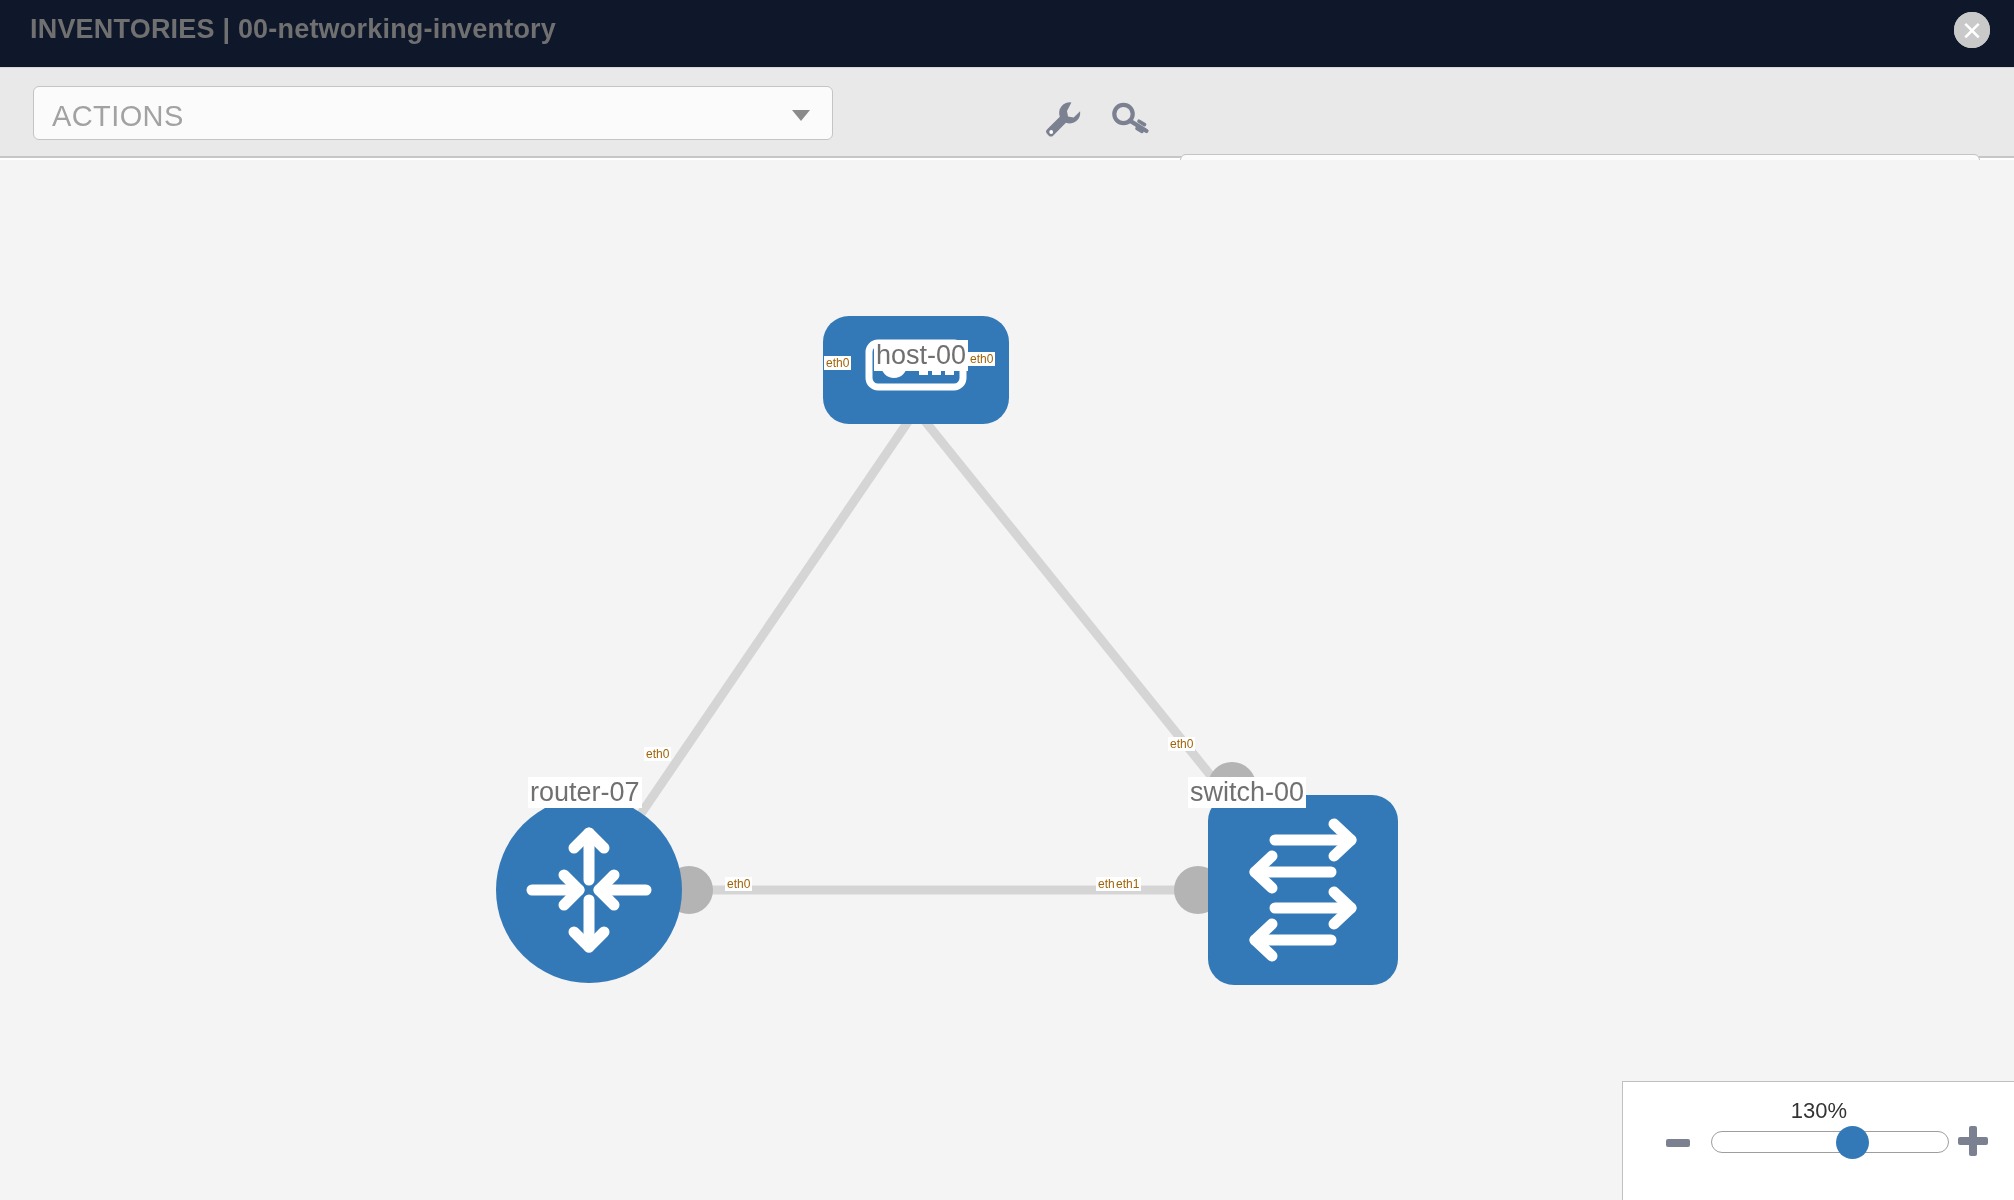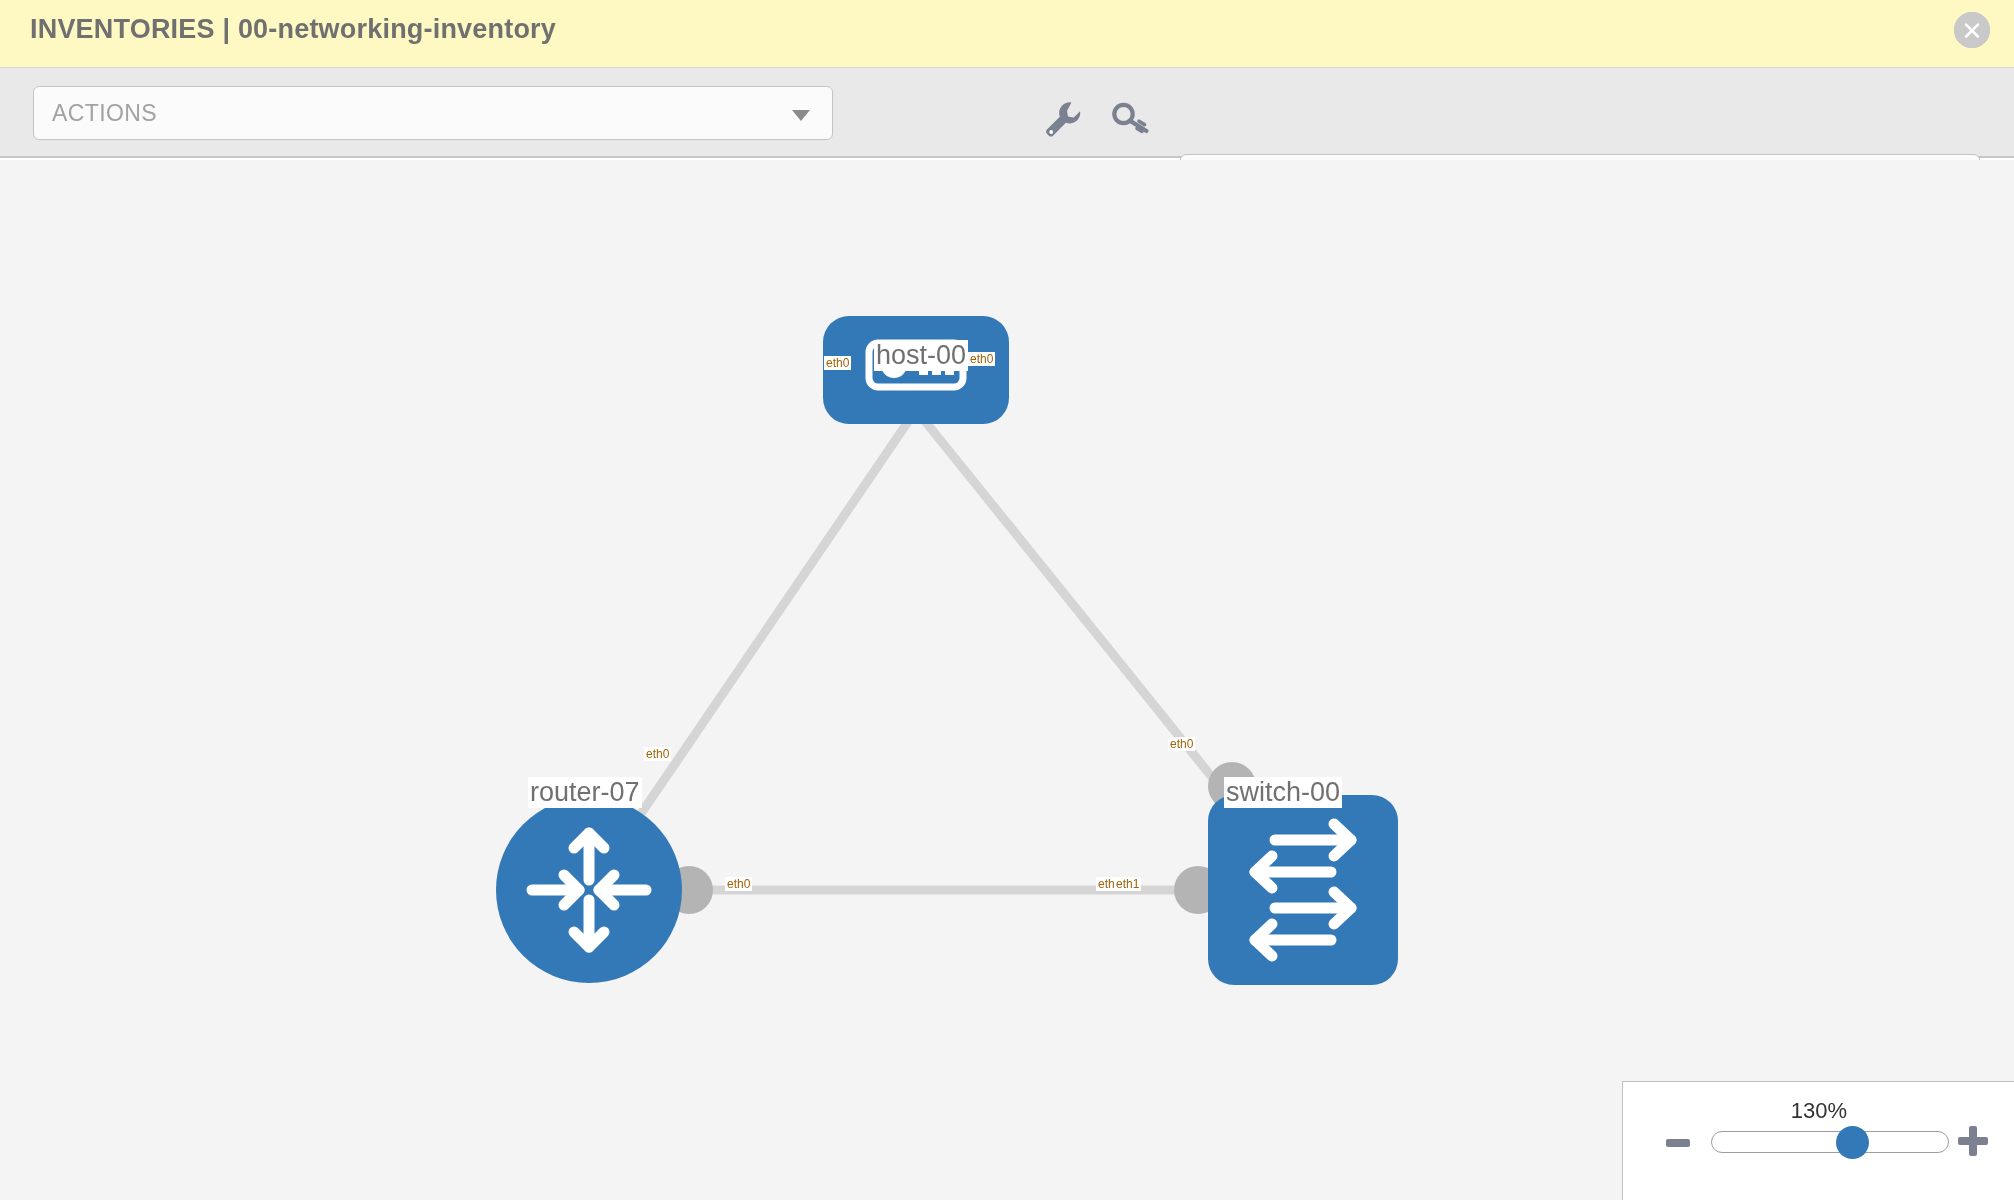--- a/index.html
+++ b/index.html
@@ -9,21 +9,21 @@
     overflow: hidden;
     font-family: "Liberation Sans", sans-serif;
     background: #ffffff;
   }
 
   
   .header {
     position: absolute;
     left: 0; top: 0;
     width: 2014px; height: 68px;
-    background: #fef9c3;
+    background: #0f172a;
     border-bottom: 1px solid #d7d7d7;
   }
   .header-title {
     position: absolute;
     left: 30px; top: 14px;
     font-size: 27px;
     font-weight: bold;
     color: #707070;
     letter-spacing: 0.2px;
     white-space: nowrap;
@@ -51,21 +51,21 @@
     left: 33px; top: 18px;
     width: 800px; height: 54px;
     background: #fbfbfb;
     border: 1px solid #c4c4c4;
     border-radius: 6px;
     cursor: pointer;
   }
   .actions-label {
     position: absolute;
     left: 18px; top: 13px;
-    font-size: 23px;
+    font-size: 29px;
     color: #a2a2a2;
     letter-spacing: 0.4px;
   }
   .caret {
     position: absolute;
     right: 22px; top: 23px;
     width: 0; height: 0;
     border-left: 9px solid transparent;
     border-right: 9px solid transparent;
     border-top: 11px solid #8b8b8b;
@@ -273,21 +273,21 @@
         <path d="M-28 18 L48 18"></path>
         <path d="M31 2 L48 18 L31 34"></path>
         <path d="M28 50 L-48 50"></path>
         <path d="M-31 34 L-48 50 L-31 66"></path>
       </g>
     </g>
   </svg>
 
   <div class="node-label" style="left:874px; top:180px;">host-00</div>
   <div class="node-label" style="left:528px; top:617px;">router-07</div>
-  <div class="node-label" style="left:1224px; top:617px;">switch-00</div>
+  <div class="node-label" style="left:1188px; top:617px;">switch-00</div>
 
   <div class="iface-label" style="left:824px; top:196px;">eth0</div>
   <div class="iface-label" style="left:968px; top:192px;">eth0</div>
   <div class="iface-label" style="left:644px; top:587px;">eth0</div>
   <div class="iface-label" style="left:1168px; top:577px;">eth0</div>
   <div class="iface-label" style="left:725px; top:717px;">eth0</div>
   <div class="iface-label" style="left:1096px; top:717px;">eth0</div>
   <div class="iface-label" style="left:1114px; top:717px;">eth1</div>
 
 </div>

